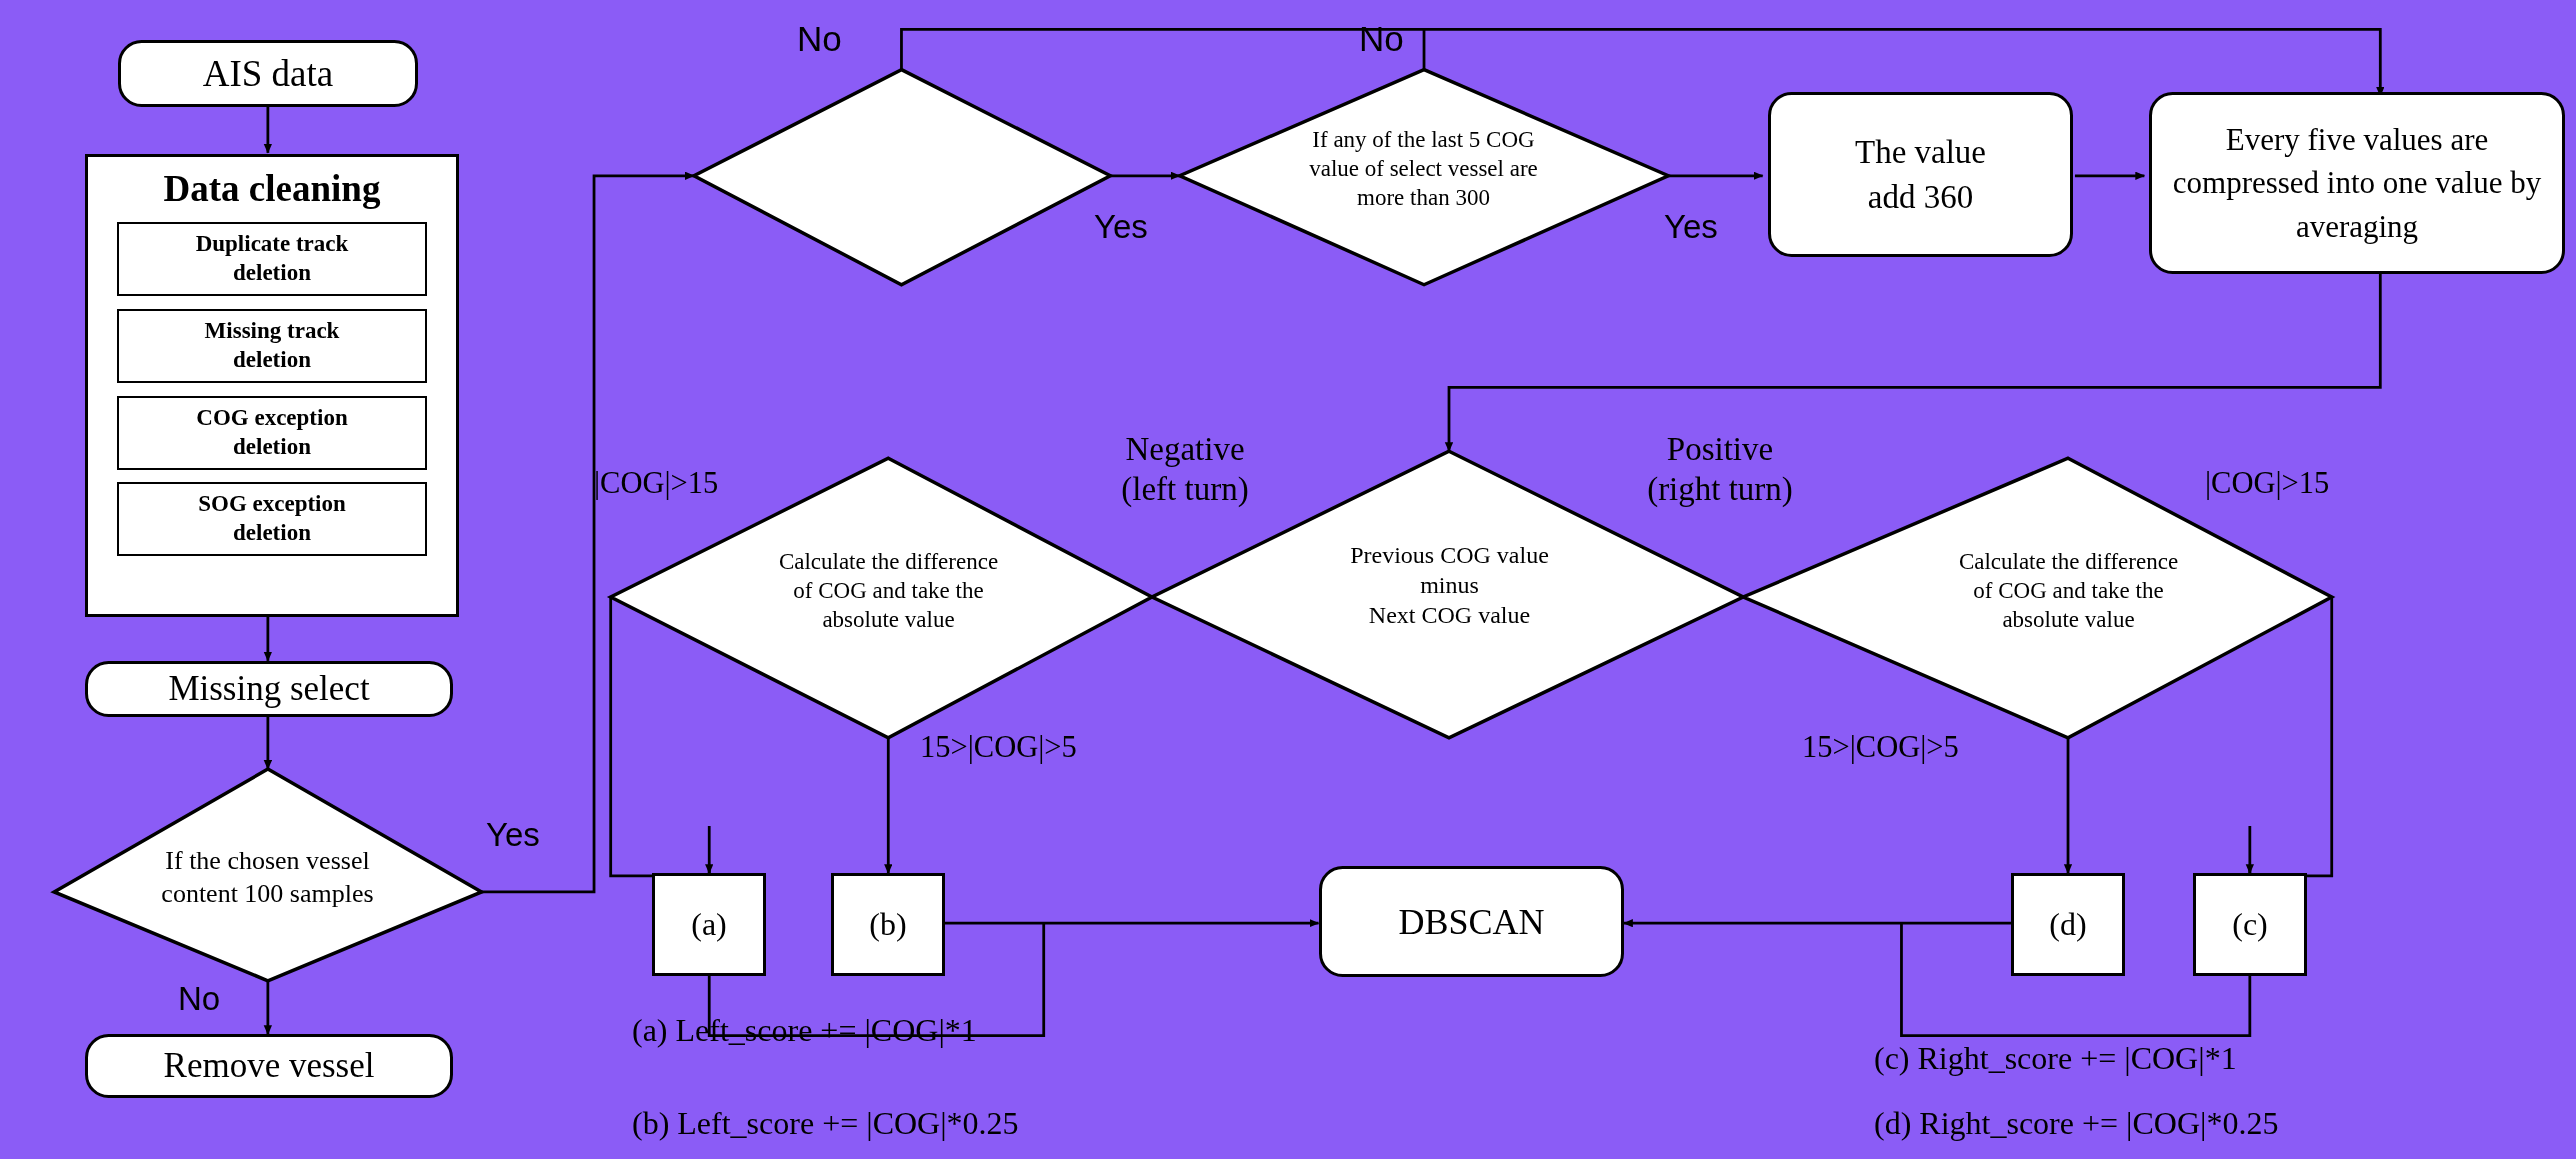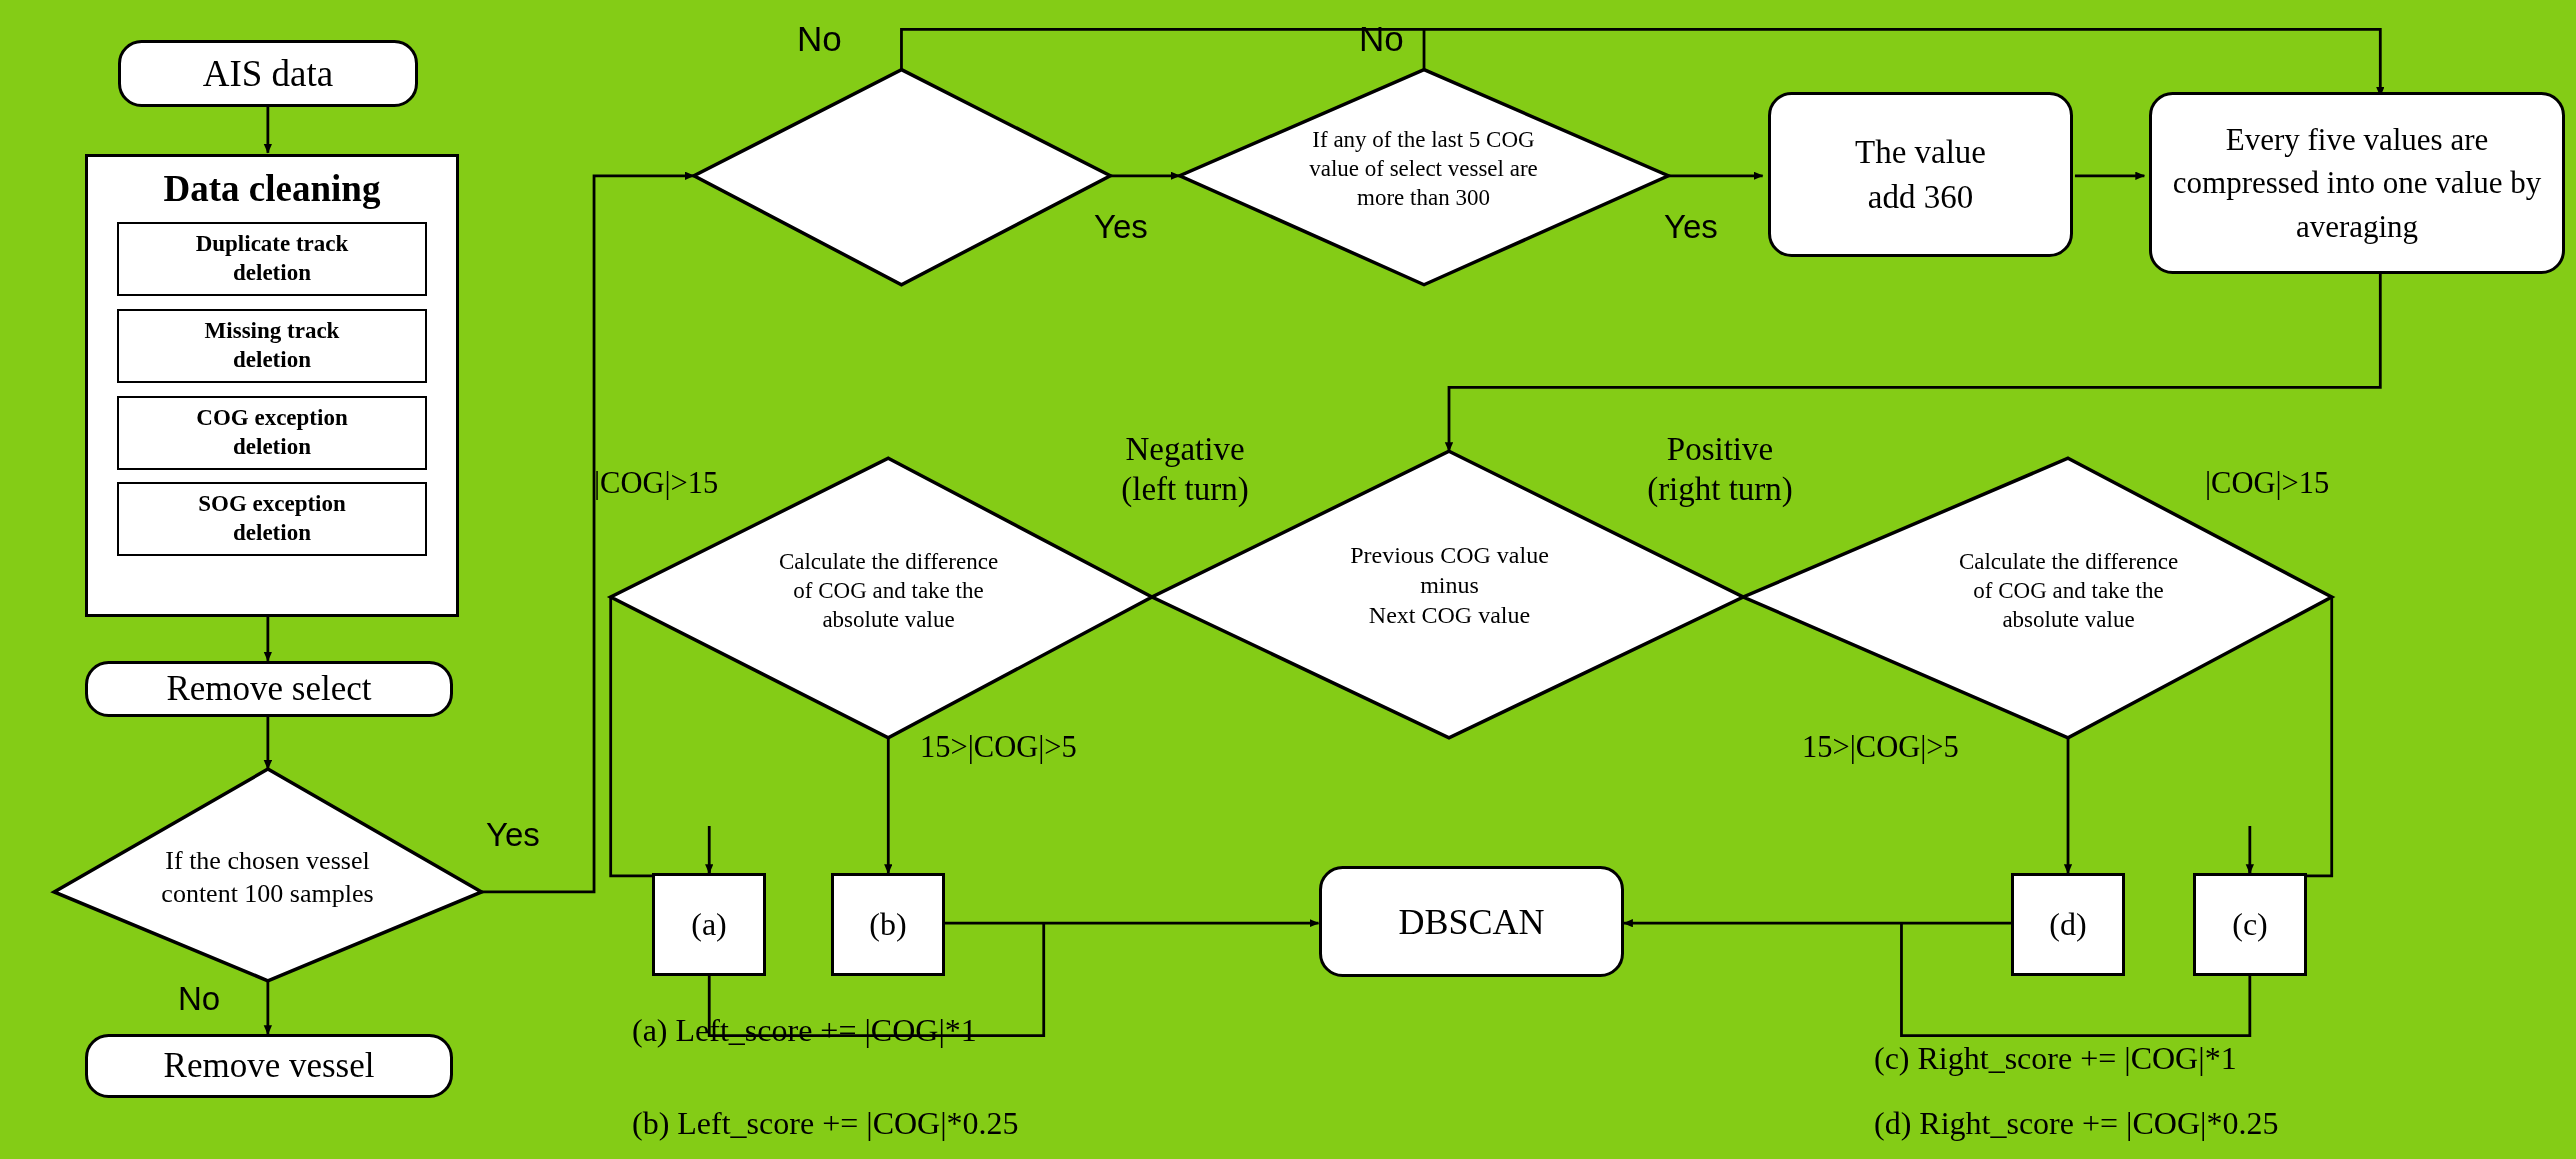--- a/index.html
+++ b/index.html
@@ -1,17 +1,17 @@
 <!DOCTYPE html>
 <html style="font-size:11px"><head>
 <meta charset="utf-8">
 <style>
   html,body{margin:0;padding:0;background:#ffffff;}
   body{font-family:"Liberation Serif", serif;color:#000;}
-  #stage{position:relative;width:2576px;height:1160px;background:#84cc16;overflow:hidden;}
+  #stage{position:relative;width:2576px;height:1160px;background:#8b5cf6;overflow:hidden;}
   svg.layer{position:absolute;left:0;top:0;width:2576px;height:1160px;pointer-events:none;}
   .node{position:absolute;box-sizing:border-box;display:flex;align-items:center;justify-content:center;text-align:center;}
   .rounded{border:3.5px solid #000;border-radius:23.6px;background:#fff;}
   .rect{border:3.5px solid #000;background:#fff;}
   .thin{border-width:2.8px;}
   .lbl{position:absolute;white-space:nowrap;}
   .sans{font-family:"Liberation Sans", sans-serif;}
   .serif{font-family:Liberation Serif, serif;}
   .diamond-text{position:absolute;text-align:center;line-height:1.25;}
 </style>
@@ -104,21 +104,21 @@
       <span>COG exception
 deletion</span>
     </div>
     <div class="node rect thin" style="left:29px;top:325px;width:310px;height:74px;font-size:23px;line-height:1.25;white-space:pre-line;">
       <span>SOG exception
 deletion</span>
     </div>
   </div>
 
   <div class="node rounded" style="left:85px;top:661px;width:368px;height:56px;font-size:35px;">
-    <span>Remove select</span>
+    <span>Missing select</span>
   </div>
 
   <div class="node rounded" style="left:85px;top:1034px;width:368px;height:64px;font-size:35px;">
     <span>Remove vessel</span>
   </div>
 
   <div class="node rounded" style="left:1768px;top:92px;width:305px;height:165px;font-size:33px;line-height:1.35;white-space:pre-line;">
     <span>The value
 add 360</span>
   </div>

